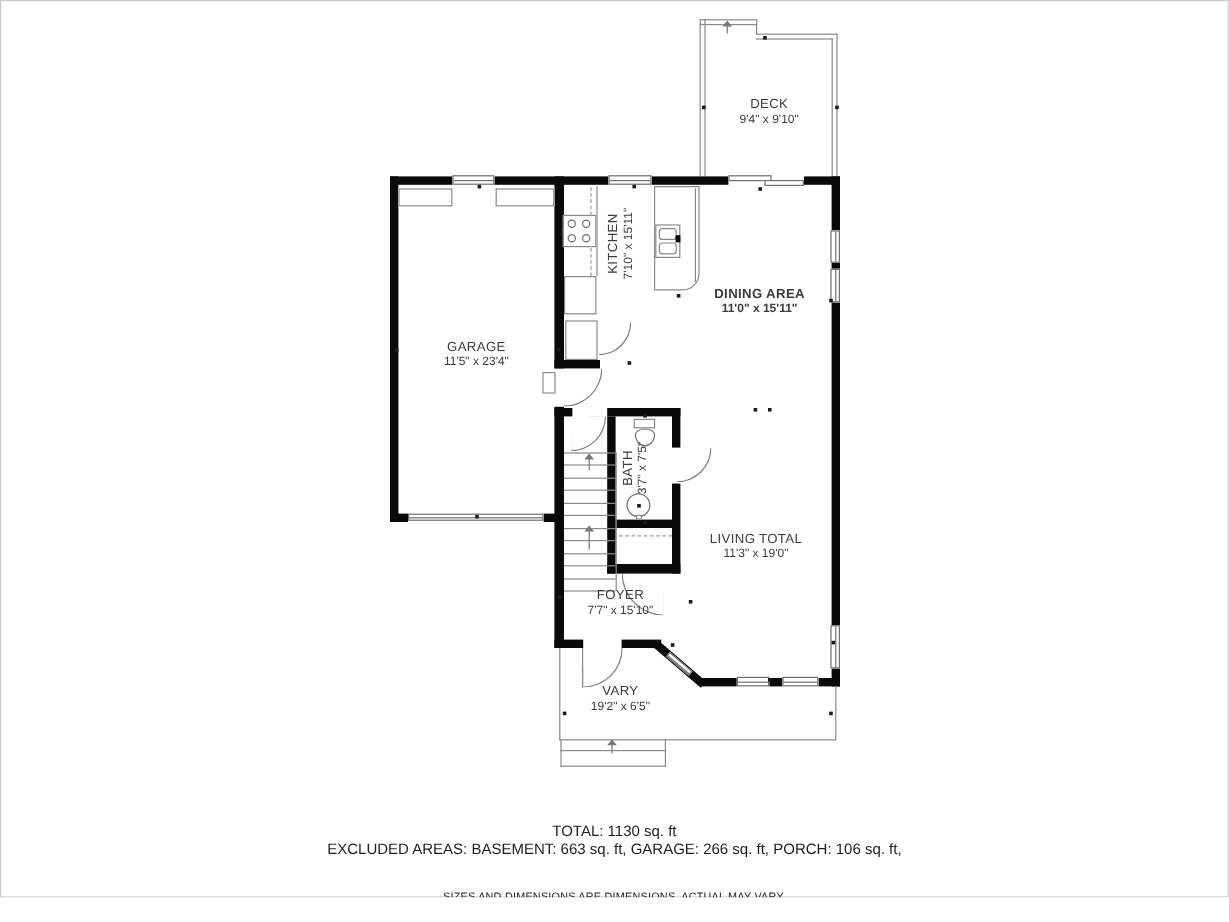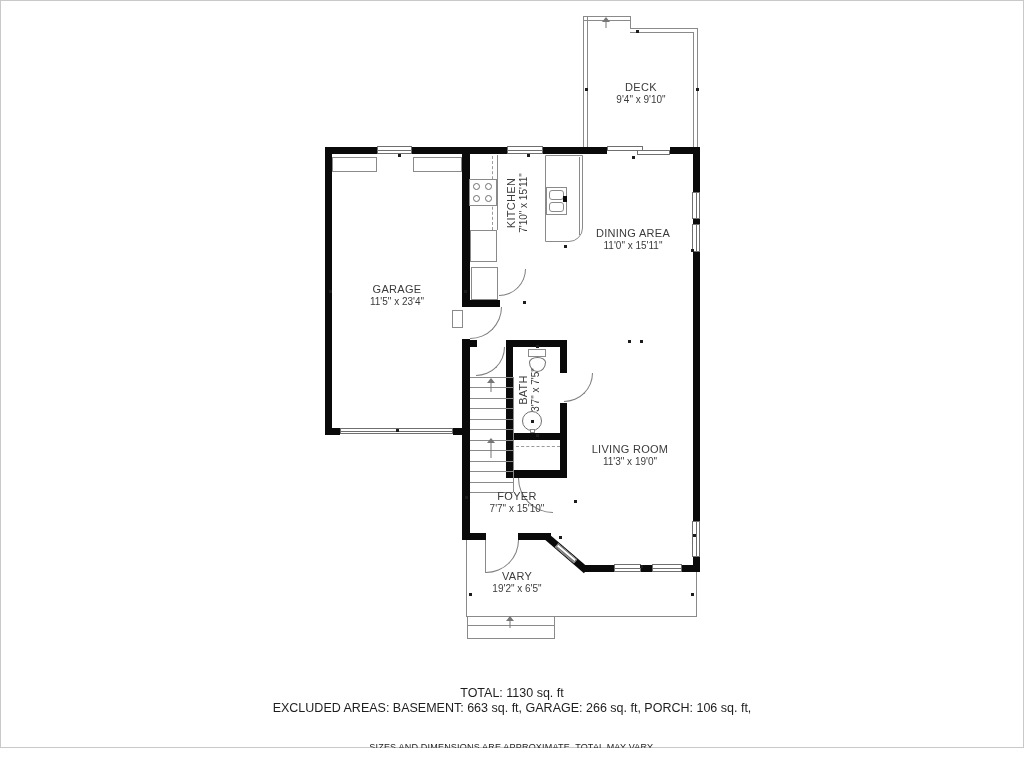--- a/index.html
+++ b/index.html
@@ -180,40 +180,40 @@
     <span class="dm">9'4" x 9'10"</span>
   </div>
   <div class="lbl" style="left:397px;top:296px;">
     <span class="nm">GARAGE</span>
     <span class="dm">11'5" x 23'4"</span>
   </div>
   <div class="lbl rot" style="left:518px;top:203px;">
     <span class="nm">KITCHEN</span>
     <span class="dm">7'10" x 15'11"</span>
   </div>
-  <div class="lbl" style="left:633px;top:240px;">
+  <div class="lbl" style="left:633px;top:252px;font-weight:bold;">
     <span class="nm">DINING AREA</span>
     <span class="dm">11'0" x 15'11"</span>
   </div>
   <div class="lbl rot" style="left:530px;top:390px;">
     <span class="nm">BATH</span>
     <span class="dm">3'7" x 7'5"</span>
   </div>
   <div class="lbl" style="left:630px;top:456px;">
-    <span class="nm">LIVING ROOM</span>
+    <span class="nm">LIVING TOTAL</span>
     <span class="dm">11'3" x 19'0"</span>
   </div>
   <div class="lbl" style="left:517px;top:503px;">
     <span class="nm">FOYER</span>
     <span class="dm">7'7" x 15'10"</span>
   </div>
   <div class="lbl" style="left:517px;top:583px;">
     <span class="nm">VARY</span>
     <span class="dm">19'2" x 6'5"</span>
   </div>
 
   <div class="summary">
     <span>TOTAL: 1130 sq. ft</span>
     <span>EXCLUDED AREAS: BASEMENT: 663 sq. ft, GARAGE: 266 sq. ft, PORCH: 106 sq. ft,</span>
   </div>
-  <div class="disclaimer">SIZES AND DIMENSIONS ARE APPROXIMATE, TOTAL MAY VARY.</div>
+  <div class="disclaimer">SIZES AND DIMENSIONS ARE DIMENSIONS, ACTUAL MAY VARY.</div>
 
 </div>
 
 </body></html>

